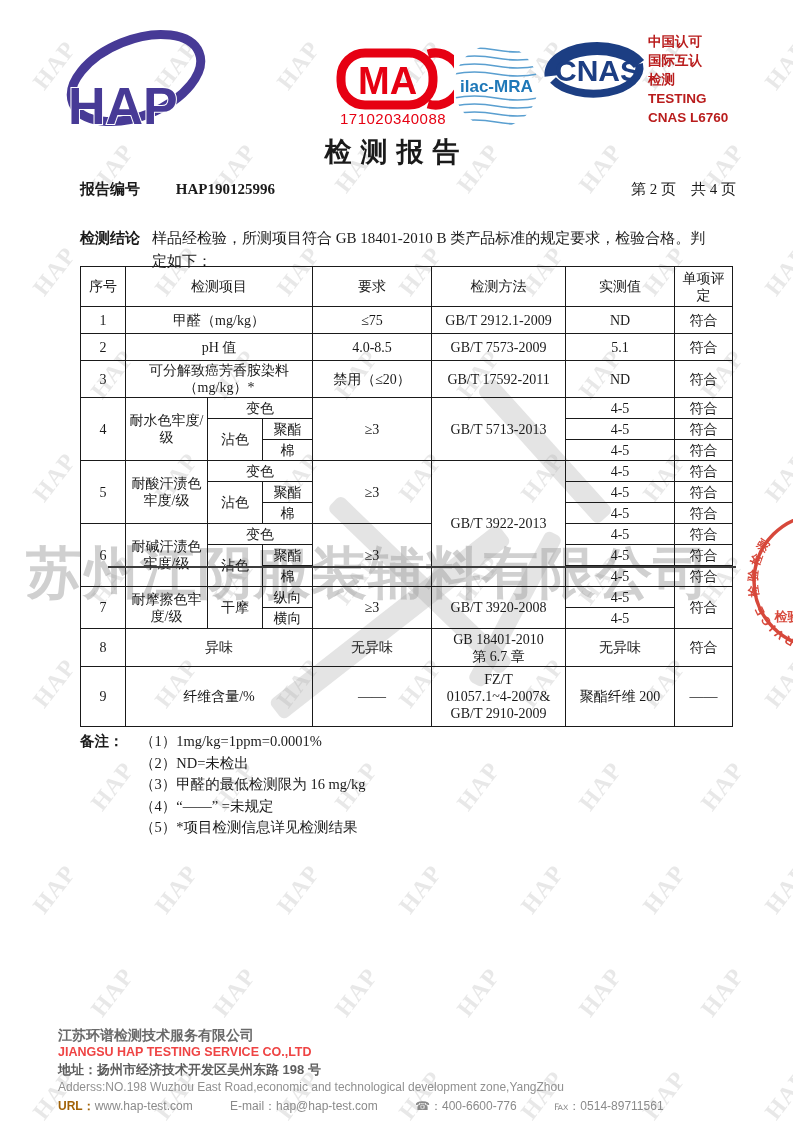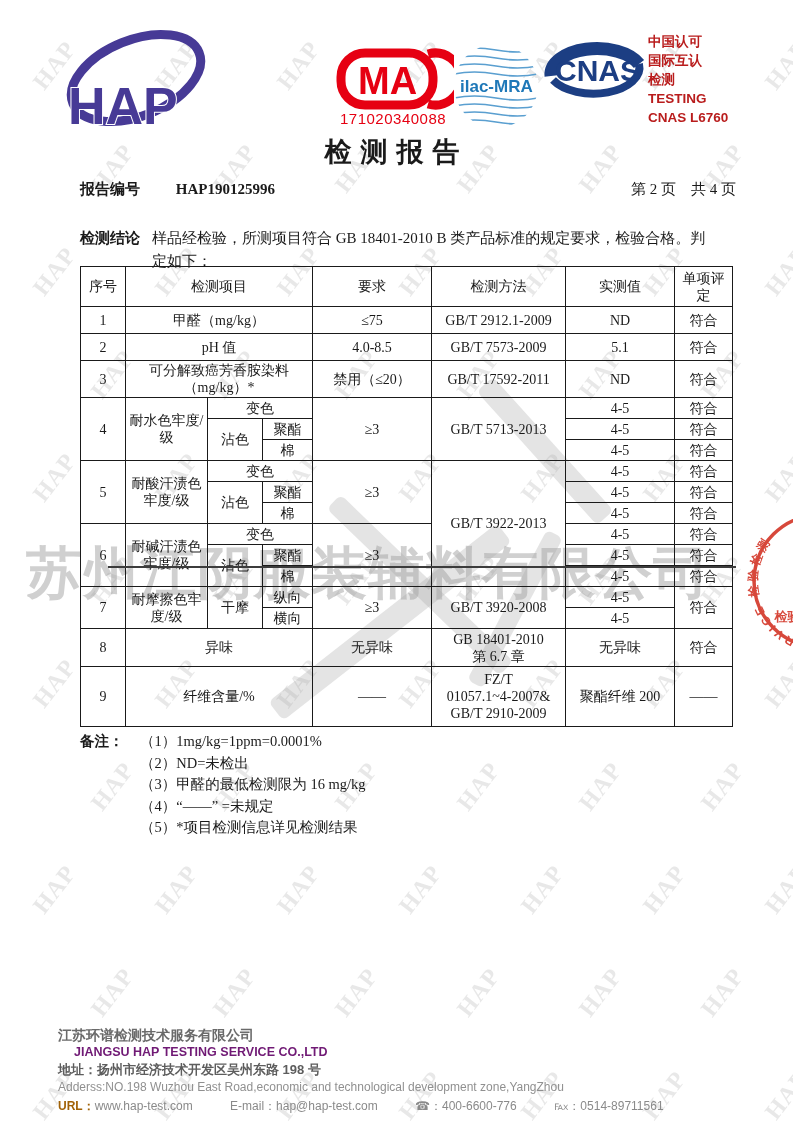--- a/index.html
+++ b/index.html
@@ -44,21 +44,21 @@
   tr.h38{height:38px;} tr.h60{height:60px;}
   
   .notes{position:absolute;left:80px;top:731px;z-index:2;font-size:14.5px;line-height:21.5px;}
   .notes-label{position:absolute;left:0;top:0;font-weight:bold;}
   .notes-list{margin-left:60px;}
   
   .stamp{position:absolute;left:735px;top:496px;z-index:4;opacity:.92;}
   
   .footer{position:absolute;left:58px;top:1026px;z-index:2;font-family:"Liberation Sans",sans-serif;}
   .f-cn{font-size:14px;font-weight:bold;color:#6a6a6a;line-height:18px;}
-  .f-en{font-size:12.5px;font-weight:bold;color:#701a75;line-height:17px;margin-left:16px;}
+  .f-en{font-size:12.5px;font-weight:bold;color:#ef4444;line-height:17px;}
   .f-addr-cn{font-size:13px;font-weight:bold;color:#5d5d5d;line-height:18px;}
   .f-addr-en{font-size:12px;color:#909090;line-height:17px;}
   .f-url{font-size:12px;color:#8a8a8a;line-height:20px;}
   .f-url b{color:#a16207;}
   .f-sep{display:inline-block;width:34px;}
   .f-icon{color:#8a8a8a;font-family:"DejaVu Sans",sans-serif;}
 </style>
 </head>
 <body>
 

